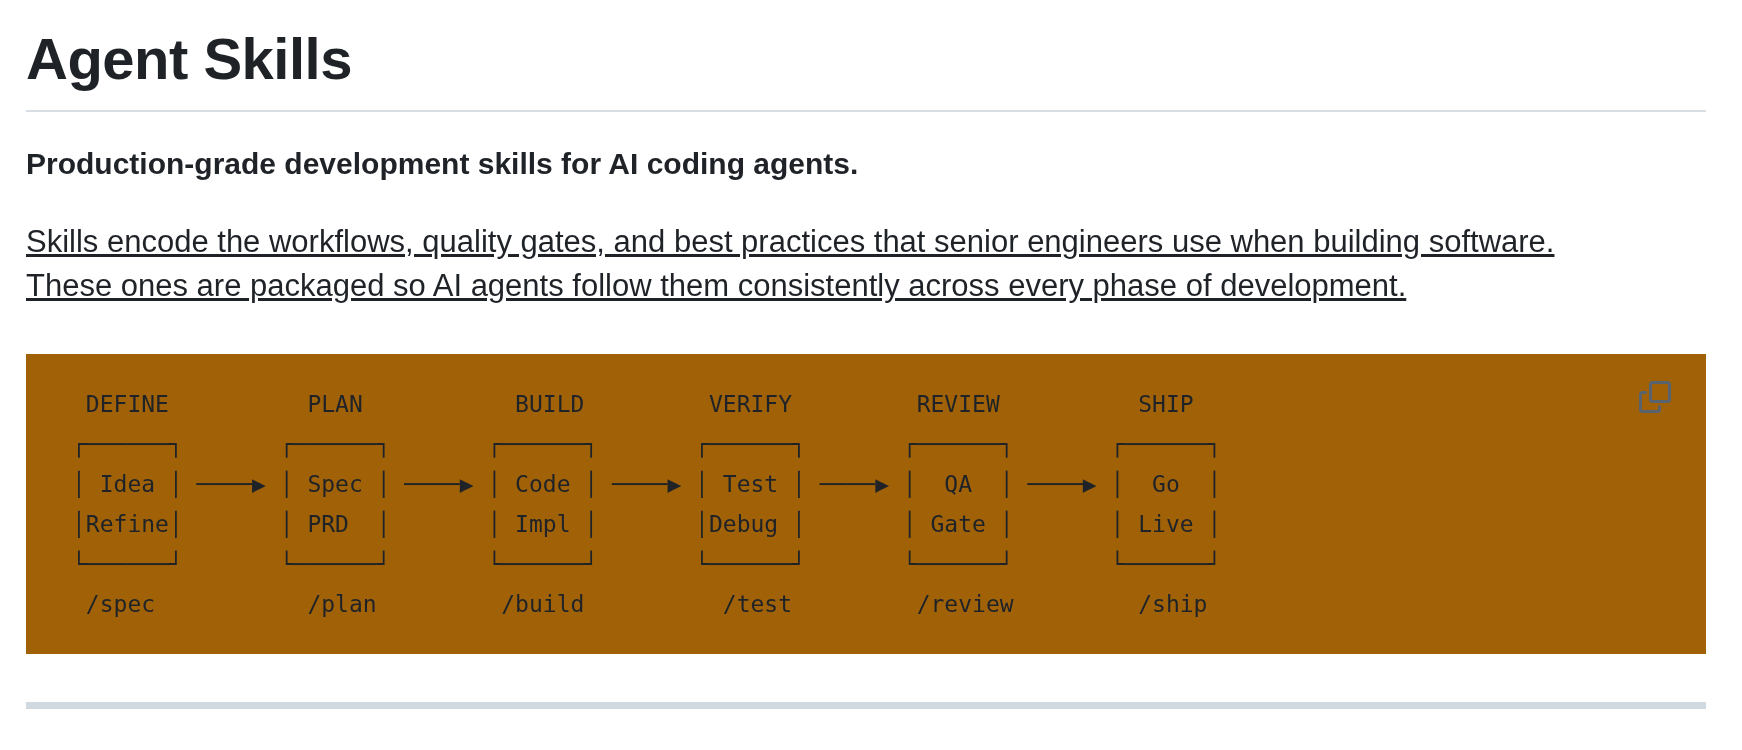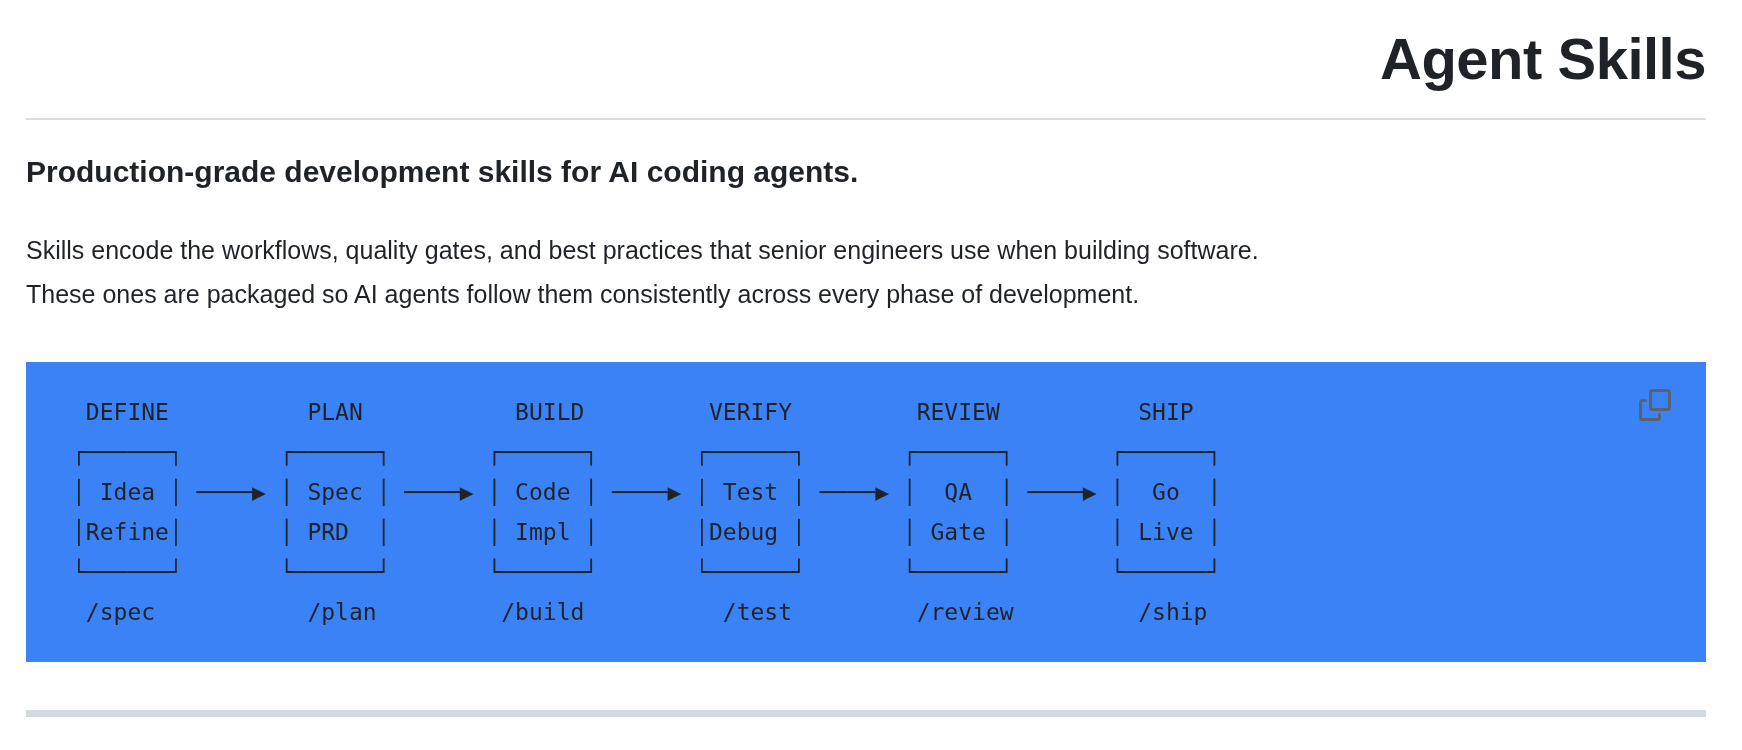--- a/index.html
+++ b/index.html
@@ -11,40 +11,40 @@
     color: #1f2328;
     font-family: "Liberation Sans", "DejaVu Sans", sans-serif;
     padding: 24px 36px 33px 26px;
   }
   h1.page-title {
     margin: 0;
     font-size: 58px;
     line-height: 70px;
     font-weight: 700;
     letter-spacing: -0.5px;
-    padding-bottom: 24px;
+    padding-bottom: 16px;
     border-bottom: 2px solid #d8dee4;
-    text-align: right;
   }
   p.intro {
     margin: 30px 0 0 0;
     font-size: 30px;
     line-height: 44px;
     font-weight: 700;
   }
   p.desc {
     margin: 34px 0 0 0;
-    font-size: 25px;
+    font-size: 31px;
     line-height: 44px;
     font-weight: 400;
+    text-decoration: underline;
   }
   .code-block {
     position: relative;
     margin-top: 46px;
-    background: #3b82f6;
+    background: #a16207;
     padding: 30px 40px 30px 46px;
     overflow: hidden;
   }
   .code-block pre {
     margin: 0;
     font-family: "DejaVu Sans Mono", "Liberation Mono", monospace;
     font-size: 23px;
     line-height: 40px;
     color: #1f2328;
     white-space: pre;

